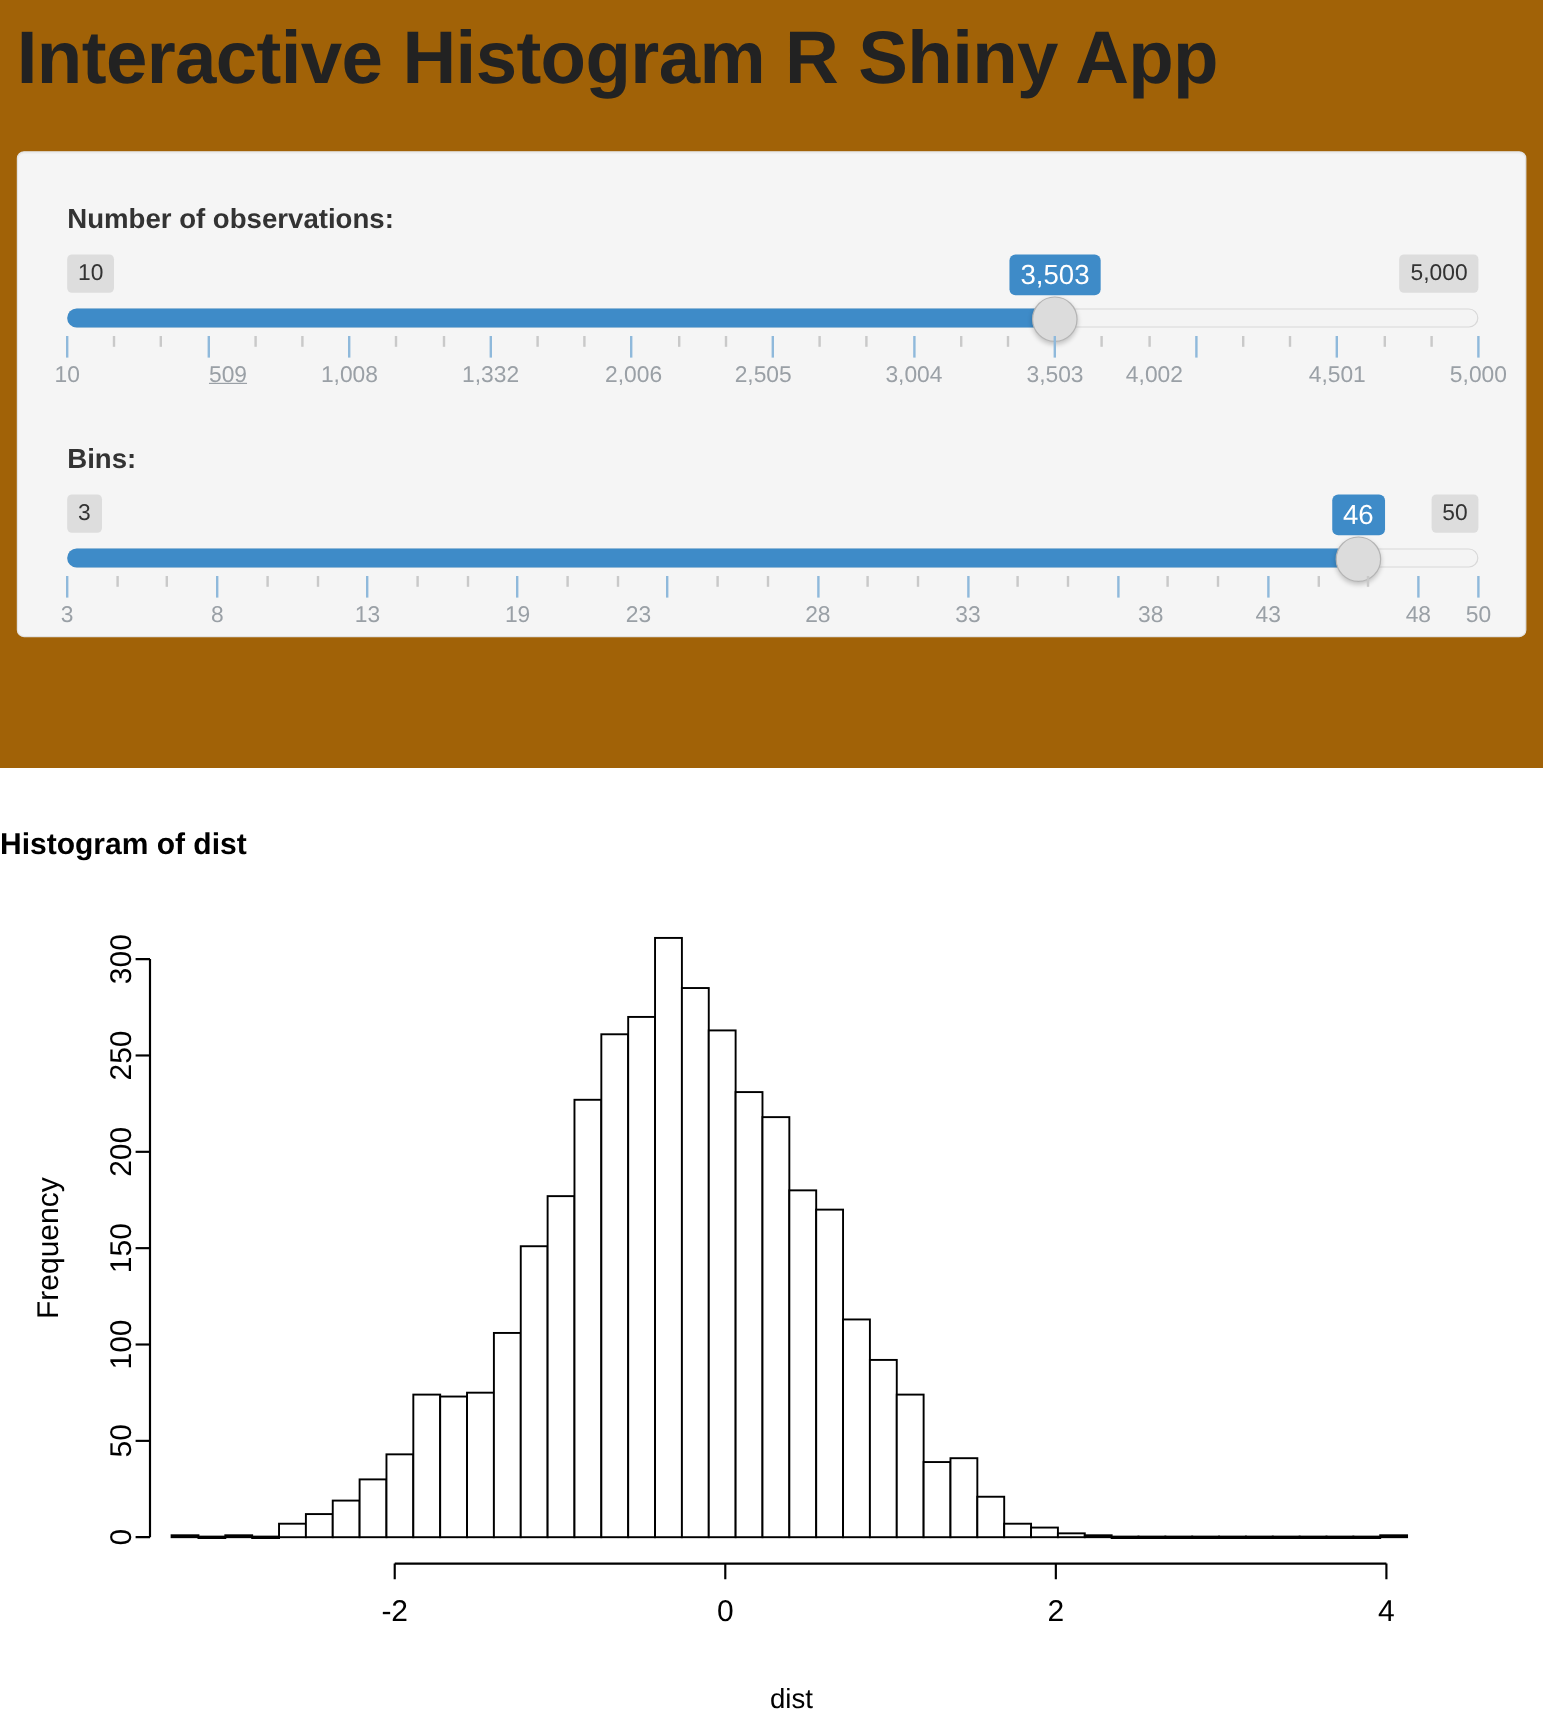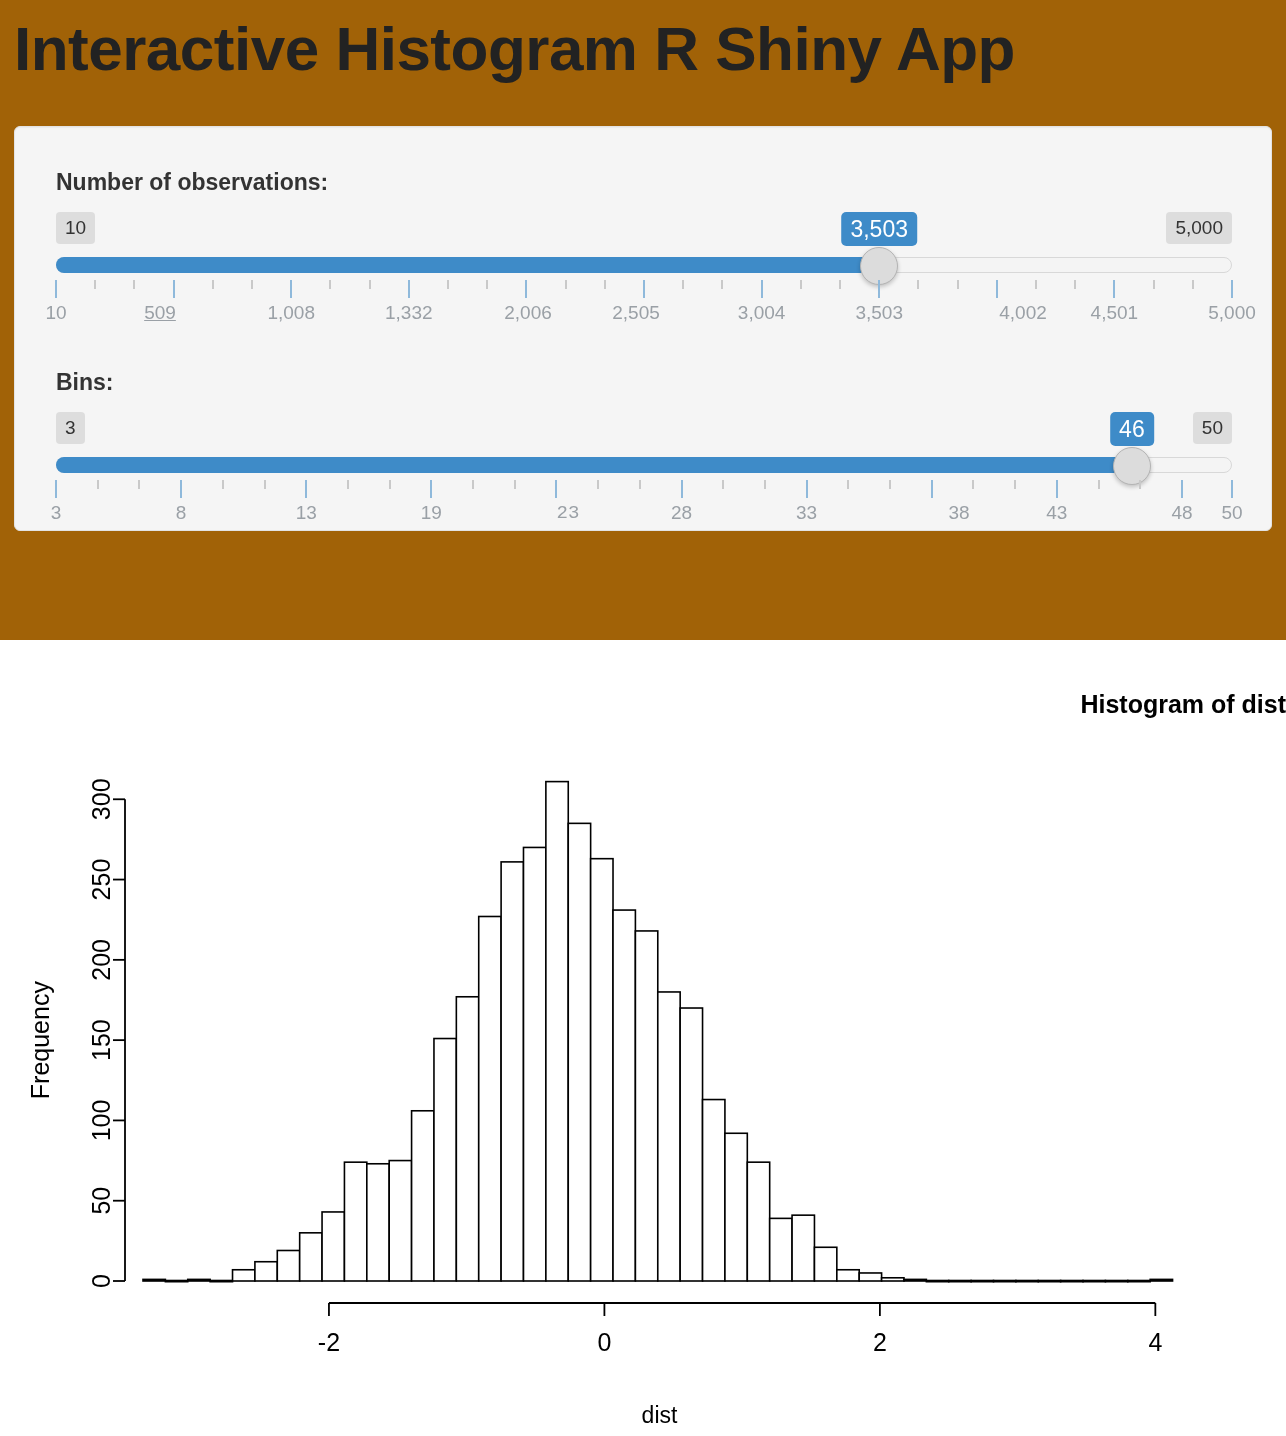--- a/index.html
+++ b/index.html
@@ -158,21 +158,21 @@
     left: 0;
     top: 640px;
     width: 1286px;
     height: 796px;
     background: #ffffff;
   }
   .plot-title {
     position: absolute;
     width: 100%;
     top: 50px;
-    text-align: right;
+    text-align: left;
     font-size: 25px;
     font-weight: bold;
     color: #000000;
   }
   .plot-svg { position: absolute; left: 0; top: 0; }
 </style>
 </head>
 <body>
 
 <div class="page">
@@ -221,28 +221,28 @@
           <div class="tick major" style="left: 940.8px;"></div>
           <div class="tick minor" style="left: 980px;"></div>
           <div class="tick minor" style="left: 1019.2px;"></div>
           <div class="tick major" style="left: 1058.4px;"></div>
           <div class="tick minor" style="left: 1097.6px;"></div>
           <div class="tick minor" style="left: 1136.8px;"></div>
           <div class="tick major" style="left: 1176px;"></div>
         </div>
       <div class="tick-labels" id="obs-ticklabels">
           <div class="tick-label" style="left: 0px;">10</div>
-          <div class="tick-label" style="left: 104px; text-decoration: underline;">509</div>
+          <div class="tick-label" style="left: 134px; text-decoration: underline;">509</div>
           <div class="tick-label" style="left: 235.2px;">1,008</div>
           <div class="tick-label" style="left: 352.8px;">1,332</div>
           <div class="tick-label" style="left: 472px;">2,006</div>
           <div class="tick-label" style="left: 580px;">2,505</div>
           <div class="tick-label" style="left: 705.6px;">3,004</div>
           <div class="tick-label" style="left: 823.2px;">3,503</div>
-          <div class="tick-label" style="left: 967px;">4,002</div>
+          <div class="tick-label" style="left: 906px;">4,002</div>
           <div class="tick-label" style="left: 1058.4px;">4,501</div>
           <div class="tick-label" style="left: 1176px;">5,000</div>
         </div>
     </div>
 
     <div class="slider-group g2">
       <div class="slider-label">Bins:</div>
       <div class="badge-row">
         <span class="edge-badge left">3</span>
         <span class="edge-badge right">50</span>
@@ -282,21 +282,21 @@
           <div class="tick minor" style="left: 1042.55px;"></div>
           <div class="tick minor" style="left: 1084.26px;"></div>
           <div class="tick major" style="left: 1125.96px;"></div>
           <div class="tick major" style="left: 1176px;"></div>
         </div>
       <div class="tick-labels" id="bins-ticklabels">
           <div class="tick-label" style="left: 0px;">3</div>
           <div class="tick-label" style="left: 125.106px;">8</div>
           <div class="tick-label" style="left: 250.213px;">13</div>
           <div class="tick-label" style="left: 375.319px;">19</div>
-          <div class="tick-label" style="left: 512px; font-family: Liberation Mono, monospace;">23</div>
+          <div class="tick-label" style="left: 476px;">23</div>
           <div class="tick-label" style="left: 625.532px;">28</div>
           <div class="tick-label" style="left: 750.638px;">33</div>
           <div class="tick-label" style="left: 903px;">38</div>
           <div class="tick-label" style="left: 1000.85px;">43</div>
           <div class="tick-label" style="left: 1125.96px;">48</div>
           <div class="tick-label" style="left: 1176px;">50</div>
         </div>
     </div>
 
   </div>

